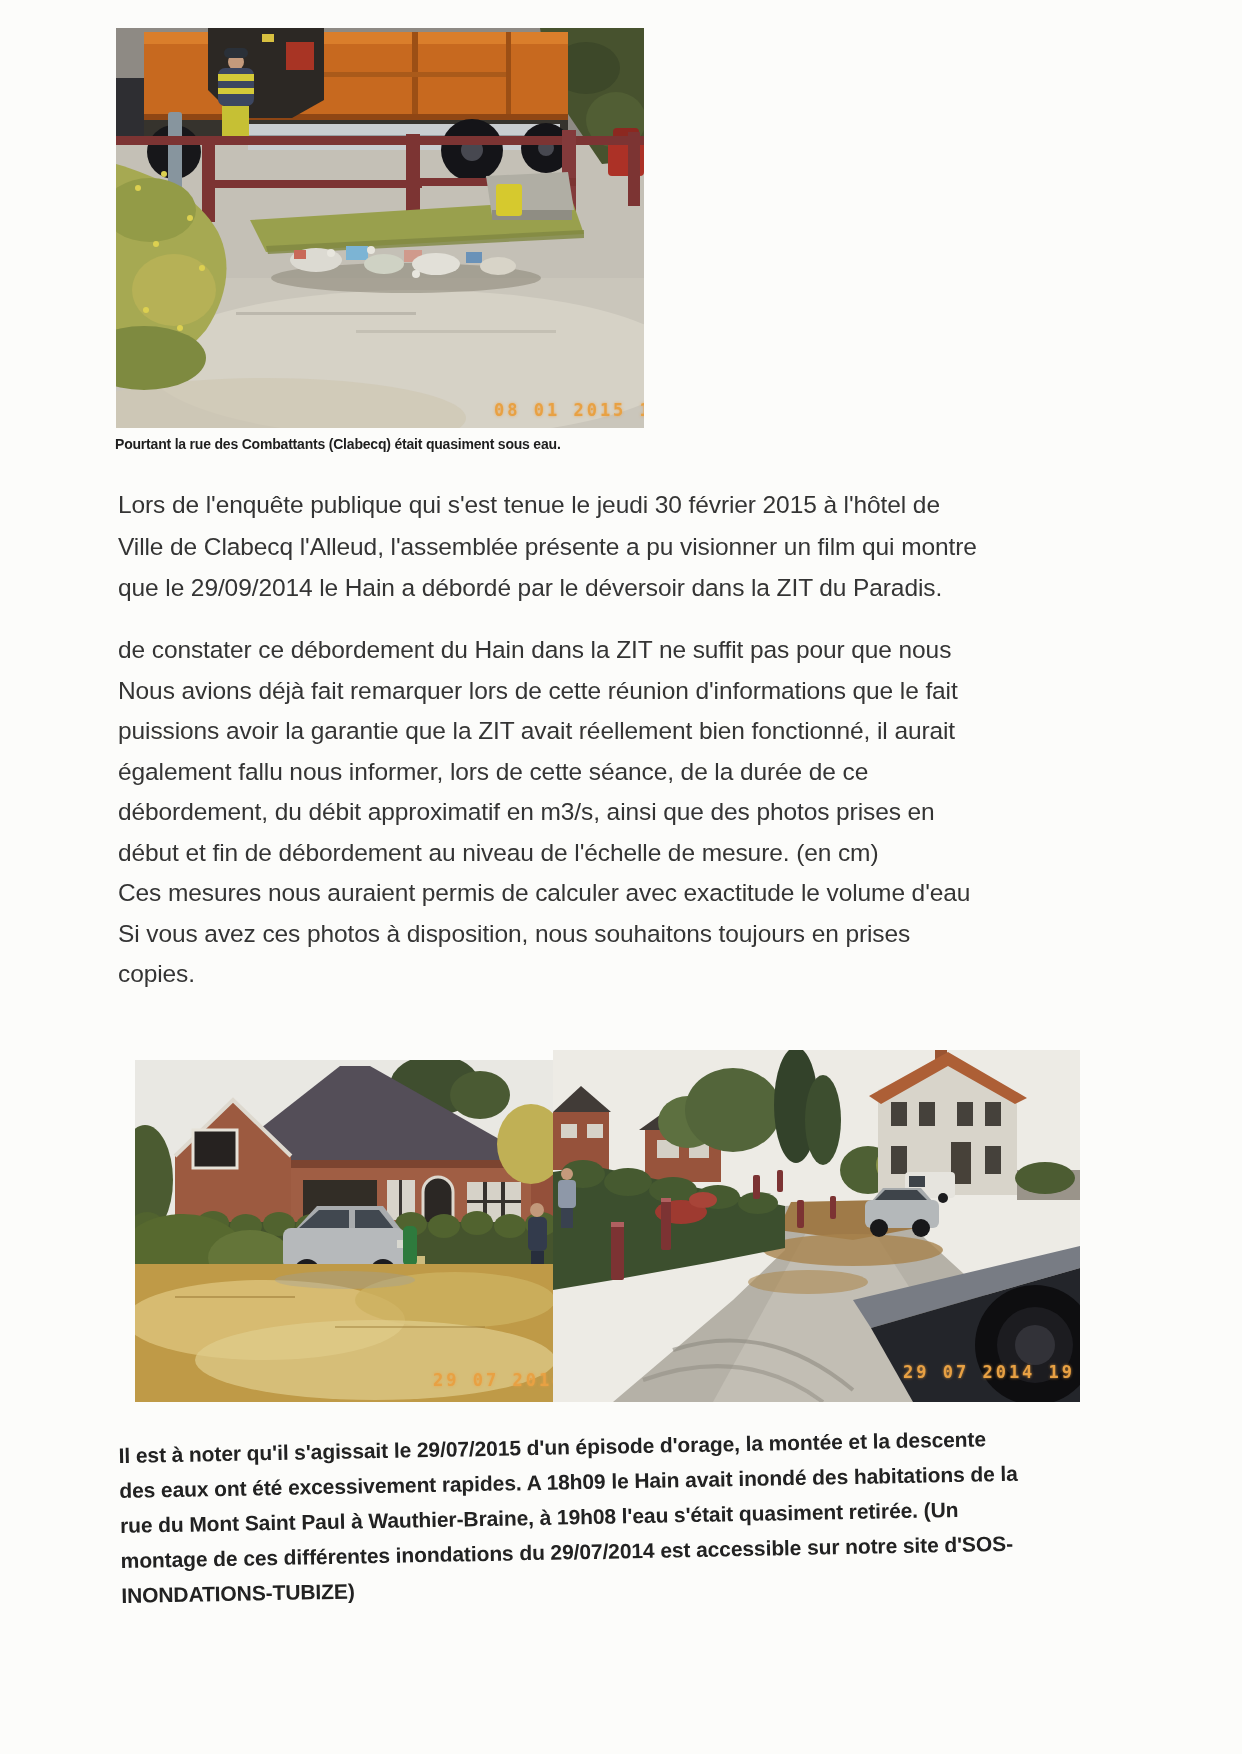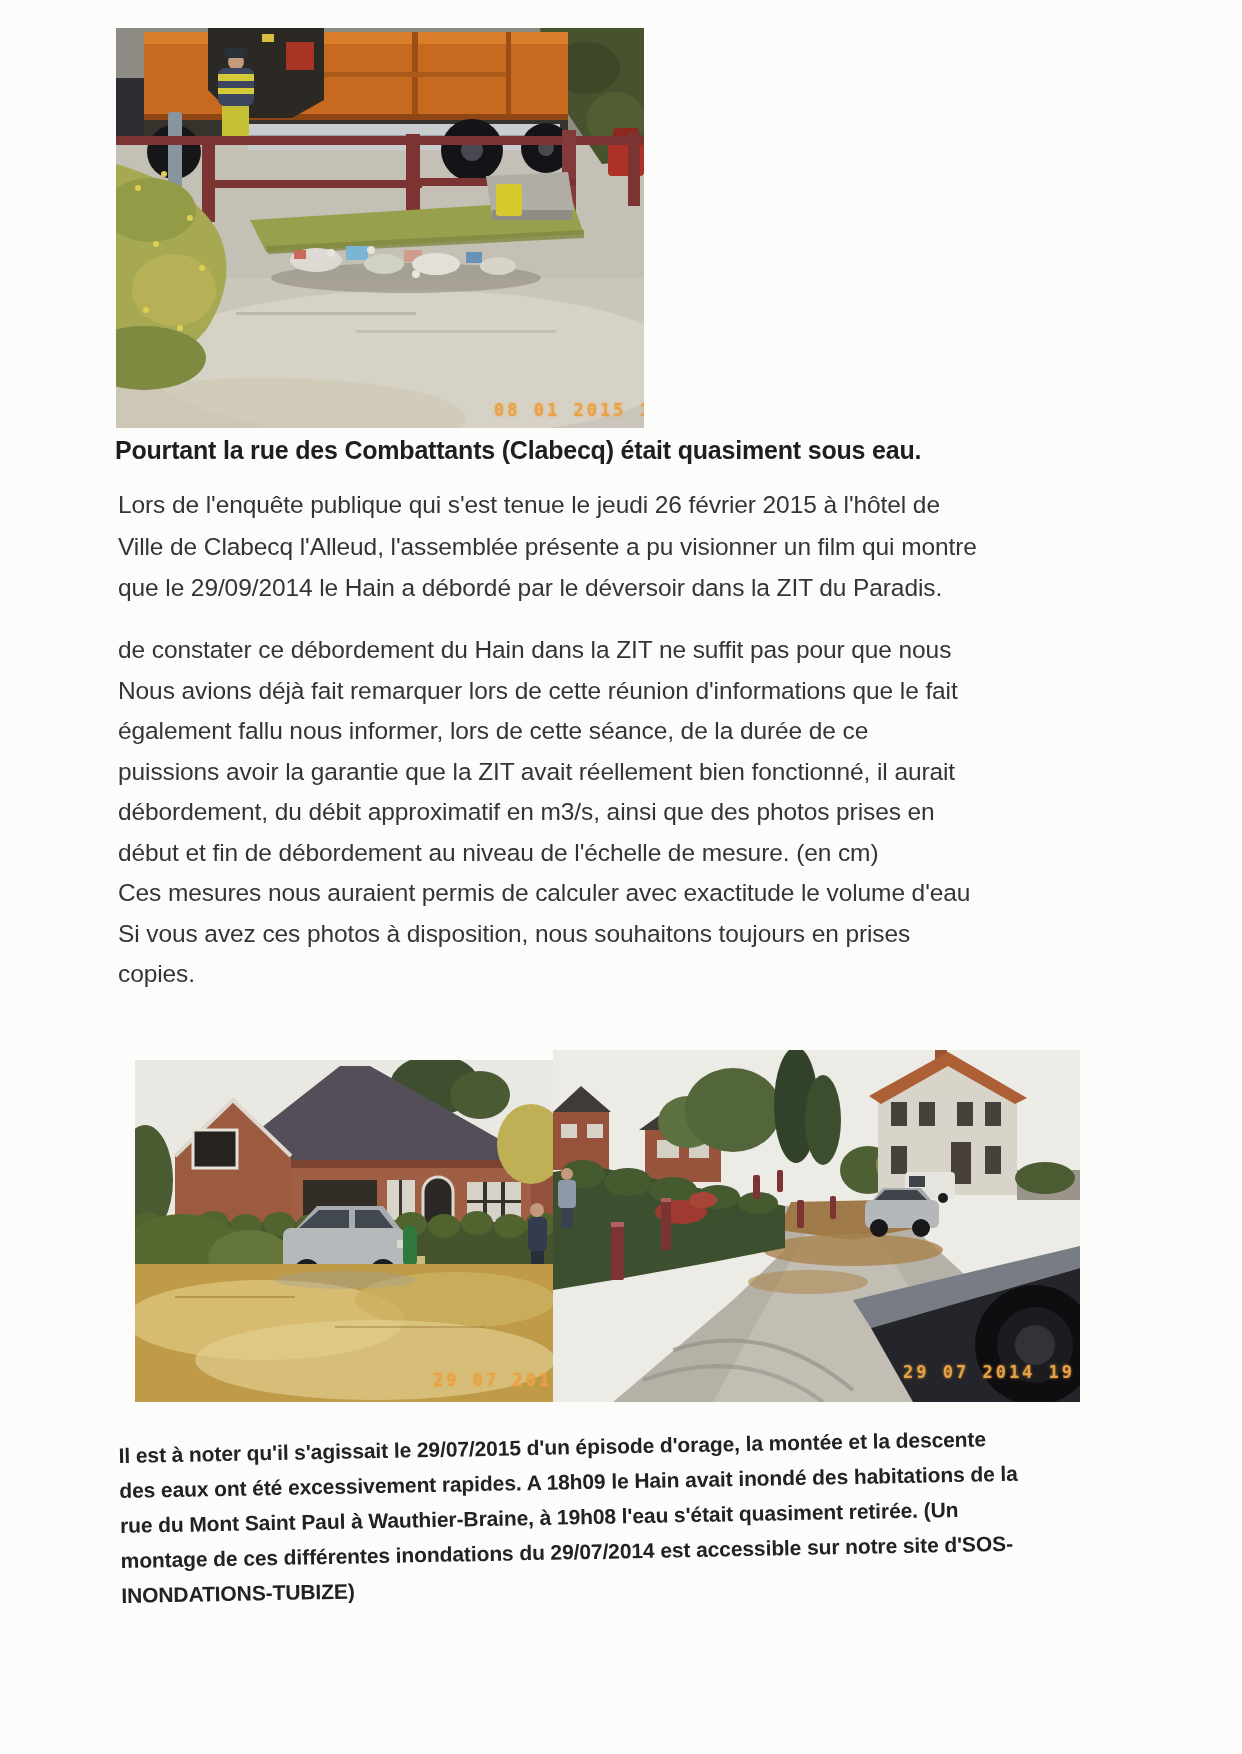--- a/index.html
+++ b/index.html
@@ -17,21 +17,21 @@
   .stamp{
     position:absolute;font-family:"DejaVu Sans Mono",monospace;
     font-size:17px;font-weight:bold;letter-spacing:3px;white-space:nowrap;
     color:#e8a143;text-shadow:0 0 3px rgba(238,160,70,.75);
   }
   .stamp-top{left:378px;top:372px;}
   .stamp-left{left:298px;top:310px;}
   .stamp-right{left:350px;top:312px;}
   .caption{
     position:absolute;left:115px;top:436px;width:1000px;
-    font-size:25px;font-weight:bold;color:#1e1e1e;letter-spacing:-0.2px;
+    font-size:14px;font-weight:bold;color:#1e1e1e;letter-spacing:-0.2px;
   }
   .para{position:absolute;letter-spacing:-0.1px;}
   .para .line{white-space:nowrap;}
   .p1{left:118px;top:484px;font-size:24.5px;line-height:41.5px;color:#343434;}
   .p2{left:118px;top:630px;font-size:24.5px;line-height:40.5px;color:#343434;}
   .p3{
     left:120px;top:1438px;width:1030px;font-size:21px;font-weight:bold;
     line-height:35px;color:#222;transform:rotate(-1.1deg);transform-origin:0 50%;
   }
 </style>
@@ -133,30 +133,30 @@
         <circle cx="255" cy="222" r="4" fill="#e8e6de"></circle>
         <rect x="178" y="222" width="12" height="9" fill="#c86858"></rect>
       </g>
     </svg>
     <div class="stamp stamp-top">08 01 2015 16 15</div>
   </figure>
 
   <div class="caption">Pourtant la rue des Combattants (Clabecq) était quasiment sous eau.</div>
 
   <div class="para p1">
-    <div class="line">Lors de l'enquête publique qui s'est tenue le jeudi 26 février 2015 à l'hôtel de</div>
+    <div class="line">Lors de l'enquête publique qui s'est tenue le jeudi 30 février 2015 à l'hôtel de</div>
     <div class="line">Ville de Clabecq l'Alleud, l'assemblée présente a pu visionner un film qui montre</div>
     <div class="line">que le 29/09/2014 le Hain a débordé par le déversoir dans la ZIT du Paradis.</div>
   </div>
 
   <div class="para p2">
     <div class="line">de constater ce débordement du Hain dans la ZIT ne suffit pas pour que nous</div>
     <div class="line">Nous avions déjà fait remarquer lors de cette réunion d'informations que le fait</div>
+    <div class="line">puissions avoir la garantie que la ZIT avait réellement bien fonctionné, il aurait</div>
     <div class="line">également fallu nous informer, lors de cette séance, de la durée de ce</div>
-    <div class="line">puissions avoir la garantie que la ZIT avait réellement bien fonctionné, il aurait</div>
     <div class="line">débordement, du débit approximatif en m3/s, ainsi que des photos prises en</div>
     <div class="line">début et fin de débordement au niveau de l'échelle de mesure. (en cm)</div>
     <div class="line">Ces mesures nous auraient permis de calculer avec exactitude le volume d'eau</div>
     <div class="line">Si vous avez ces photos à disposition, nous souhaitons toujours en prises</div>
     <div class="line">copies.</div>
   </div>
 
   <figure class="photo photo-left">
     <svg viewBox="0 0 418 342" width="418" height="342">
       <rect width="418" height="342" fill="#e9e8e3"></rect>

